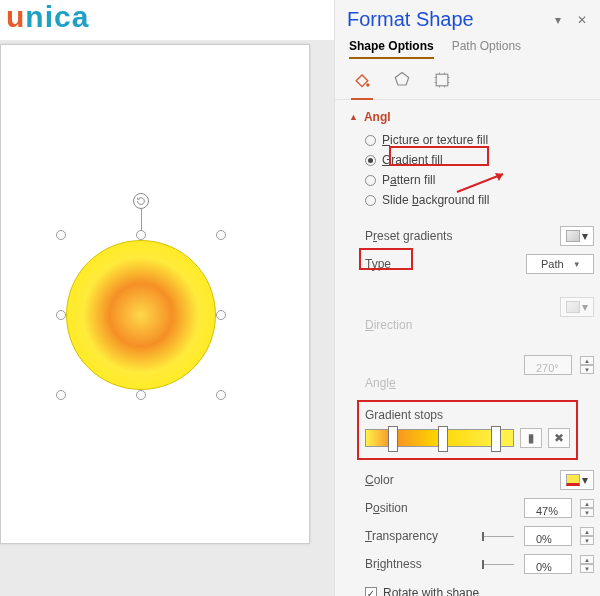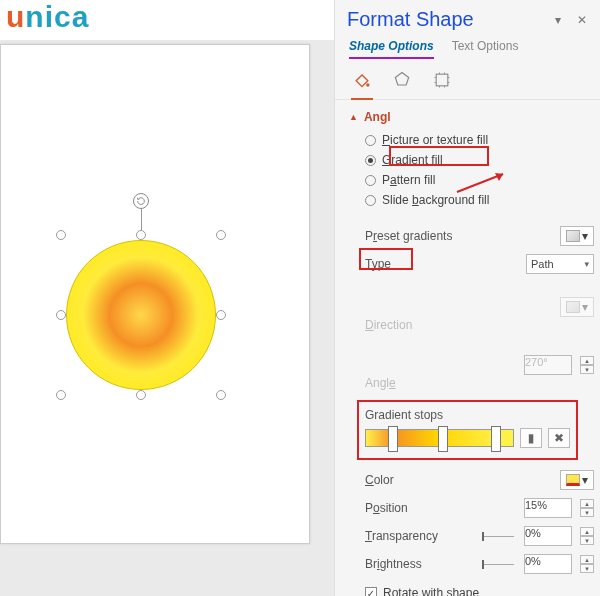--- a/index.html
+++ b/index.html
@@ -22,45 +22,45 @@
   .rot-stem{ position:absolute; left:50%; top:-30px; width:1px; height:25px; background:#9a9a9a;}
   .rot-handle{ position:absolute; left:calc(50% - 8px); top:-42px; width:16px; height:16px; border:1px solid #8a8a8a; border-radius:50%; display:flex; align-items:center; justify-content:center; background:#fff;}
   .circle { position:absolute; inset:5px; border-radius:50%; background: radial-gradient( circle at center, #ffd84a 0%, #f58f25 30%, #ffeb3b 55%, #ffeb00 100% ); border:1px solid #d6c000;}
   
   .panel { width:266px; background:#f5f5f5; border-left:1px solid #e0e0e0; display:flex; flex-direction:column; }
   .panel-head { display:flex; align-items:center; padding:8px 10px 4px 12px; }
   .panel-title { font-size:20px; color:#1d4ed8; font-weight:400; flex:1; }
   .head-icon { width:16px; text-align:center; color:#777; cursor:pointer; margin-left:8px;}
   .tab-row { display:flex; gap:18px; padding:0 14px; }
   .tab { font-size:12px; color:#888; padding:4px 0; cursor:pointer; }
-  .tab.active { color:#0369a1; font-weight:600; border-bottom:2px solid #a21caf;font-style:italic;}
+  .tab.active { color:#000000; font-weight:600; border-bottom:2px solid #a16207;}
   .icon-row { display:flex; gap:14px; padding:8px 14px 6px 14px; border-bottom:1px solid #e3e3e3;}
   .tool-icon { width:26px; height:26px; display:flex; align-items:center; justify-content:center; cursor:pointer; position:relative;}
   .tool-icon.sel::after{ content:""; position:absolute; bottom:-7px; left:2px; right:2px; height:2px; background:#d3582b;}
   .scroll { flex:1; overflow-y:auto; overflow-x:hidden; position:relative; padding:6px 6px 6px 0;}
   .scroll::-webkit-scrollbar{width:16px;} .scroll::-webkit-scrollbar-thumb{background:#c9c9c9;} .scroll::-webkit-scrollbar-track{background:#efefef;}
   .section-head { display:flex; align-items:center; color:#c0482a; font-weight:600; padding:4px 0 6px 14px; cursor:pointer; gap:6px;}
   .section-head .tri { font-size:9px;}
   .opts { padding:0 0 8px 30px;}
   .radio-row { display:flex; align-items:center; gap:6px; padding:3px 0; cursor:pointer; position:relative;}
   .radio { width:11px;height:11px;border:1px solid #888;border-radius:50%; display:flex;align-items:center;justify-content:center;}
   .radio.checked::after{ content:"";width:5px;height:5px;border-radius:50%;background:#444;}
   .underline-letter { text-decoration:underline; }
   .hi-box { position:absolute; border:2px solid #d62323; pointer-events:none; }
   .hi-gradient { left:24px; top:-4px; width:100px; height:20px;}
   .settings { padding:4px 0 2px 30px;}
   .row { display:flex; align-items:center; padding:4px 0; gap:6px; position:relative;}
   .row-label { flex:1; color:#555;}
   .row-label.dis { color:#bdbdbd;margin-top:36px;}
-  .combo { width:68px; height:20px; background:#fff; border:1px solid #bbb; display:flex; align-items:center; padding:0 4px; font-size:11px; cursor:pointer;}
+  .combo { width:68px; height:20px; background:#fff; border:1px solid #bbb; display:flex; align-items:center; padding:0 14px; font-size:11px; cursor:pointer;}
   .combo .caret { margin-left:auto; font-size:9px; color:#666;}
   .swatch-btn { width:34px; height:20px; background:#fff; border:1px solid #bbb; display:flex; align-items:center; justify-content:center; gap:2px; cursor:pointer;}
   .swatch-btn .sw{ width:14px;height:12px;background:linear-gradient(135deg,#eee,#ccc);border:1px solid #aaa;}
   .swatch-btn.dis{ opacity:.45; cursor:default;}
-  .spinner { width:48px; height:20px; background:#fff; border:1px solid #bbb; display:flex; align-items:flex-start; padding:0 0; font-size:11px;}
+  .spinner { width:48px; height:20px; background:#fff; border:1px solid #bbb; display:flex; align-items:flex-end; padding:0 11px; font-size:11px;}
   .spinner.dis{ color:#bbb; background:#f8f8f8;}
   .stepper{ display:flex; flex-direction:column; margin-left:2px;}
   .stepper div{ width:14px;height:9px;border:1px solid #bbb;background:#fafafa;font-size:7px;text-align:center;line-height:7px;cursor:pointer;color:#666}
   .stops-box{ border:2px solid #d62323; padding:6px 6px 10px 6px; margin:4px 16px 2px 22px;}
   .stops-title{ margin-bottom:6px; color:#555;}
   .stops-row{ display:flex; align-items:center; gap:6px;}
   .grad-bar{ flex:1; height:18px; border:1px solid #999; background:linear-gradient(to right,#fff04a 0%, #f58f25 18%, #ffd400 48%, #fff04a 90%, #fff04a 100%); position:relative;}
   .stop-h{ position:absolute; top:-4px; width:10px; height:26px; background:#fff; border:1px solid #777; cursor:pointer;}
   .sh1{left:22px;} .sh2{left:72px;} .sh3{right:12px;}
   .icon-btn{ width:22px;height:20px;border:1px solid #bbb;background:#fdfdfd;display:flex;align-items:center;justify-content:center;cursor:pointer;font-size:12px;color:#666}
@@ -103,21 +103,21 @@
   </div>
 
   <div class="panel">
     <div class="panel-head">
       <div class="panel-title">Format Shape</div>
       <div class="head-icon">▾</div>
       <div class="head-icon">✕</div>
     </div>
     <div class="tab-row">
       <div class="tab active">Shape Options</div>
-      <div class="tab">Text Options</div>
+      <div class="tab">Path Options</div>
     </div>
     <div class="icon-row">
       <div class="tool-icon sel">
         <svg width="20" height="20" viewBox="0 0 24 24">
             <path fill="none" stroke="#d3582b" stroke-width="1.6" d="M5 13l7-7 7 7-7 7z"></path>
             <circle cx="19" cy="18" r="2" fill="#d3582b"></circle>
           </svg>
       </div>
       <div class="tool-icon">
         <svg width="20" height="20" viewBox="0 0 24 24">
@@ -218,21 +218,21 @@
         <div class="row">
           <span class="row-label"><span class="underline-letter">C</span>olor</span>
           <div class="swatch-btn">
               <div class="sw" style="background:#ffe64a;border-bottom:3px solid #d62323"></div>
               <span class="caret">▾</span>
             </div>
         </div>
         <div class="row">
           <span class="row-label">P<span class="underline-letter">o</span>sition</span>
           <div class="spinner">
-              <span>15%</span>
+              <span>47%</span>
             </div>
           <div class="stepper">
               <div>▴</div>
               <div>▾</div>
             </div>
         </div>
         <div class="row">
           <span class="row-label"><span class="underline-letter">T</span>ransparency</span>
           <div class="slider-line"></div>
           <div class="spinner">

